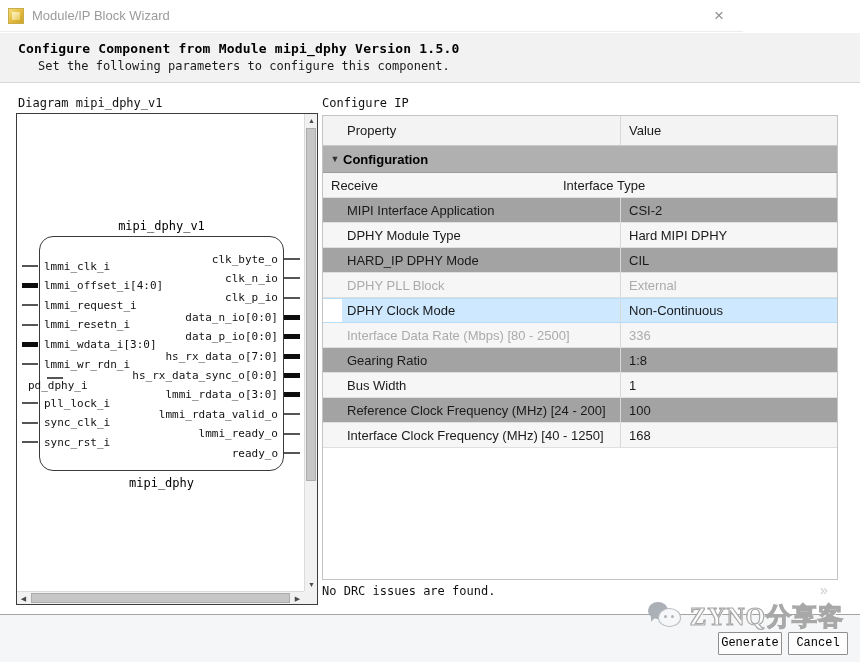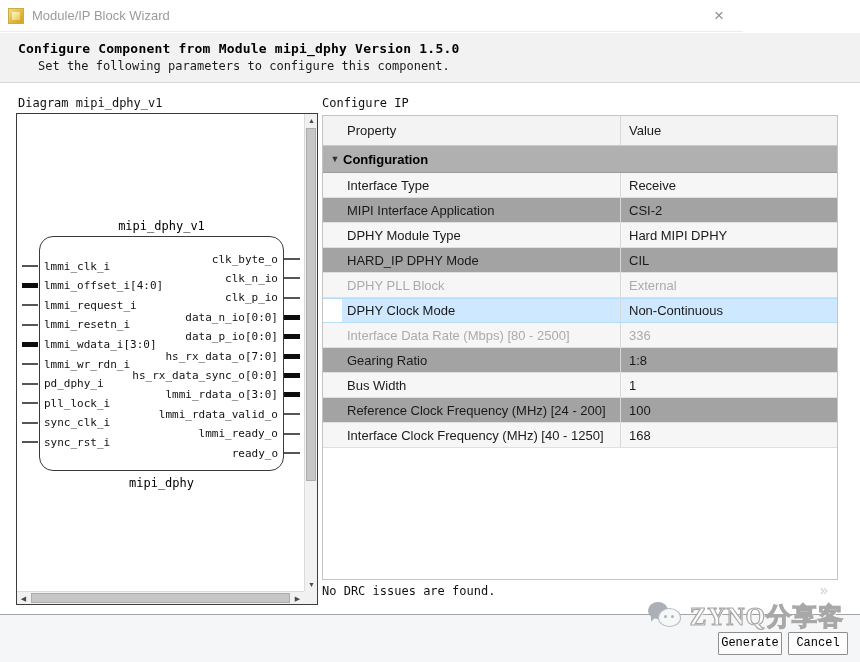--- a/index.html
+++ b/index.html
@@ -172,21 +172,21 @@
           <span class="plabel">lmmi_resetn_i</span>
         </div>
         <div class="port port-left bus" style="top: 223.4px;">
           <span class="stub"></span>
           <span class="plabel">lmmi_wdata_i[3:0]</span>
         </div>
         <div class="port port-left" style="top: 243px;">
           <span class="stub"></span>
           <span class="plabel">lmmi_wr_rdn_i</span>
         </div>
-        <div class="port port-left" style="top: 262.6px;">
+        <div class="port port-left" style="top: 262.6px; flex-direction: column;">
           <span class="stub"></span>
           <span class="plabel">pd_dphy_i</span>
         </div>
         <div class="port port-left" style="top: 282.2px;">
           <span class="stub"></span>
           <span class="plabel">pll_lock_i</span>
         </div>
         <div class="port port-left" style="top: 301.8px;">
           <span class="stub"></span>
           <span class="plabel">sync_clk_i</span>
@@ -247,22 +247,22 @@
       <div class="thead">
         <div class="cell prop">Property</div>
         <div class="cell val">Value</div>
       </div>
       <div class="tgroup">
         <span class="tri">▼</span>
         <span>Configuration</span>
       </div>
       <div id="rows">
           <div class="trow alt">
+            <div class="cell val">Receive</div>
             <div class="cell prop">Interface Type</div>
-            <div class="cell val">Receive</div>
           </div>
           <div class="trow">
             <div class="cell prop">MIPI Interface Application</div>
             <div class="cell val">CSI-2</div>
           </div>
           <div class="trow alt">
             <div class="cell prop">DPHY Module Type</div>
             <div class="cell val">Hard MIPI DPHY</div>
           </div>
           <div class="trow">

